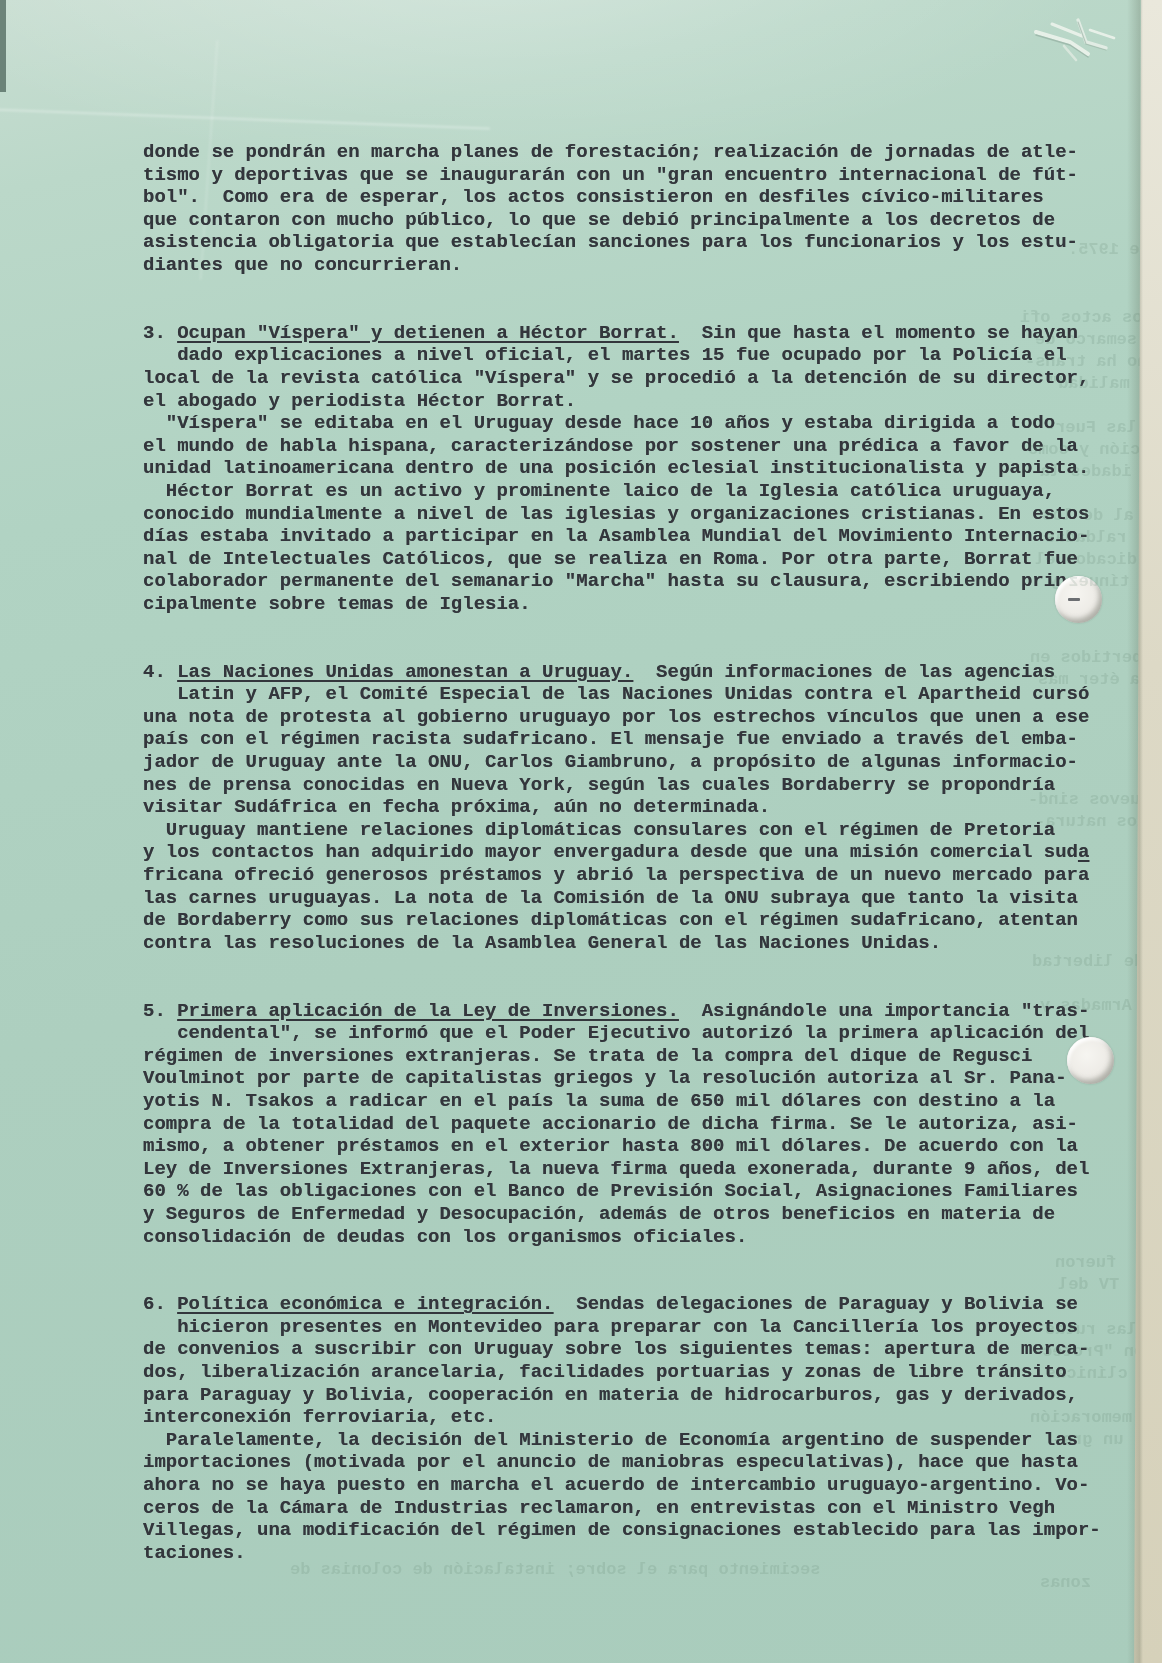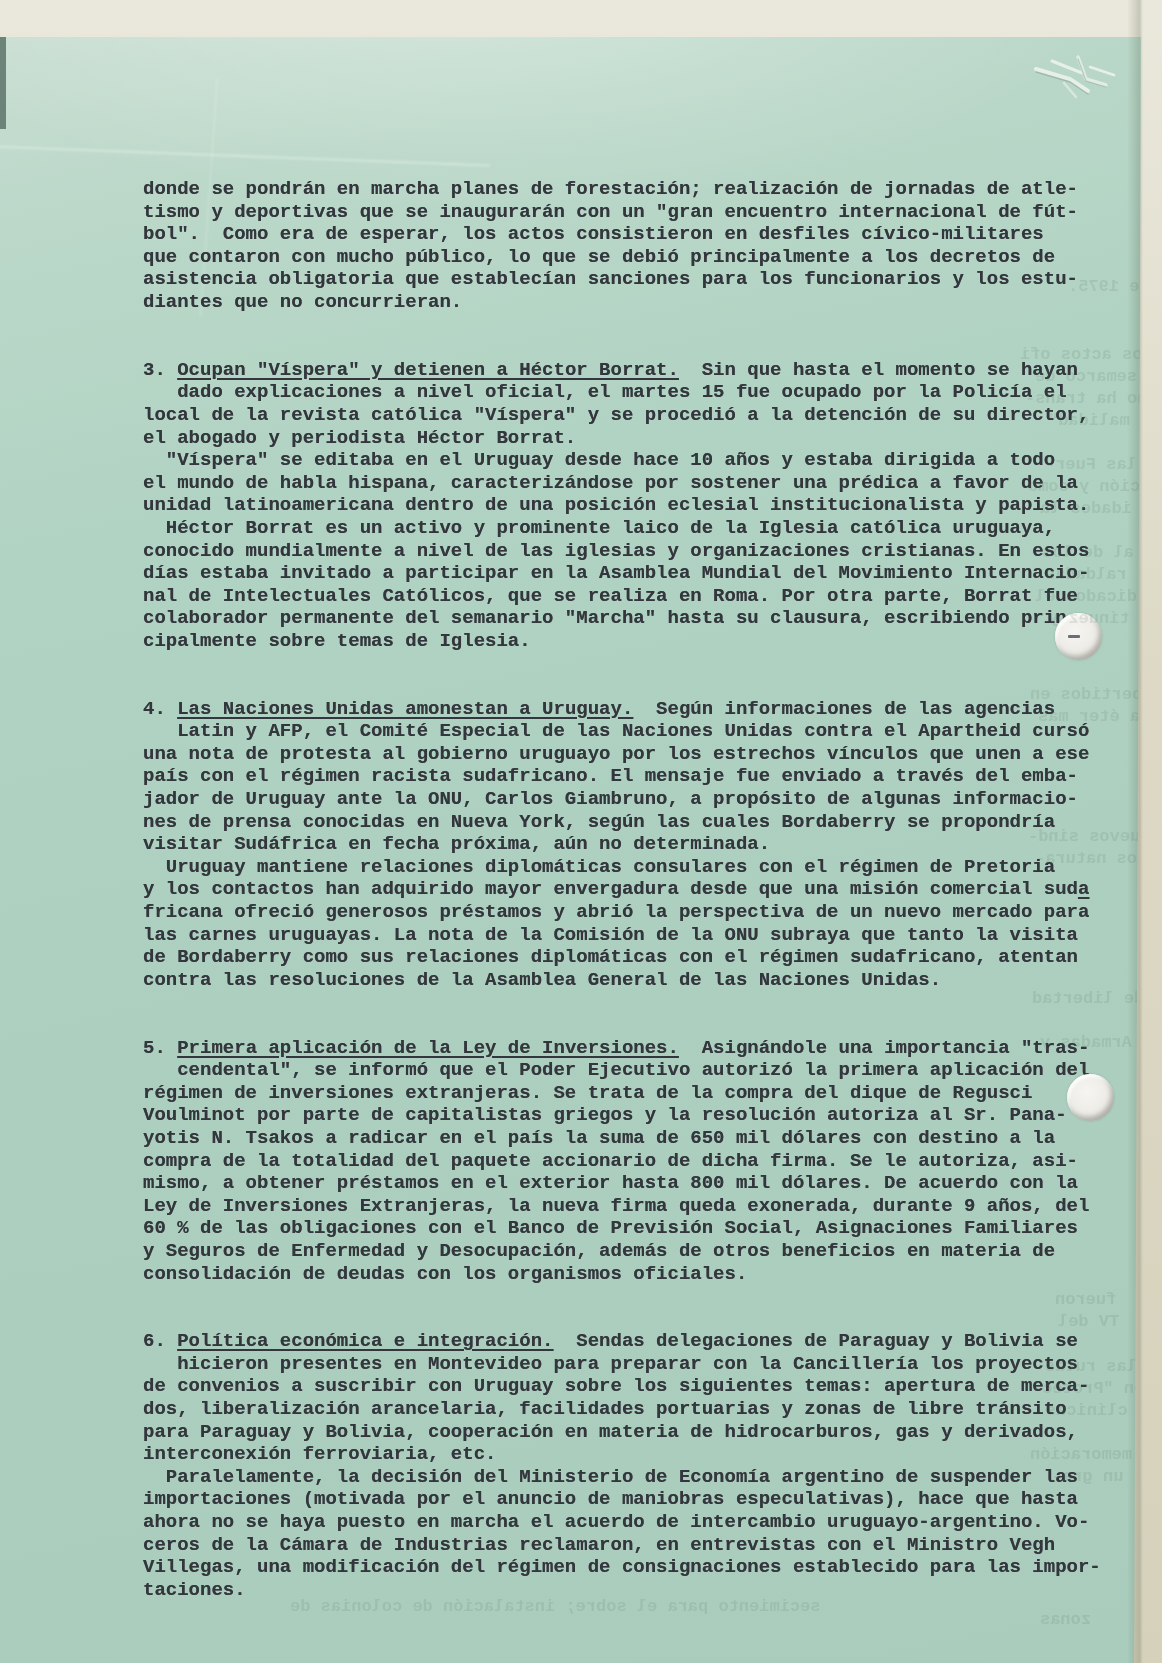--- a/index.html
+++ b/index.html
@@ -7,21 +7,20 @@
     width:1162px;height:1663px;position:relative;overflow:hidden;
     background:linear-gradient(180deg,#eae8dc 0%,#ddd9c6 40%,#d6d1ba 100%);
     font-family:"Liberation Mono","DejaVu Sans Mono",monospace;
   }
   .paper{
     position:absolute;inset:0;
     clip-path:polygon(0 0,98.2% 0,97.6% 100%,0 100%);
     background:
       radial-gradient(ellipse 900px 340px at 42% -4%,rgba(255,255,255,0.30),rgba(255,255,255,0) 70%),
       linear-gradient(168deg,#c9ded2 0%,#bbd8c9 10%,#b1d3c3 28%,#adcfbf 55%,#a9ccbc 100%);
-    margin-top: 37px;
   }
   .paper-shadow{
     position:absolute;top:0;bottom:0;left:97.0%;width:1.4%;
     background:linear-gradient(90deg,rgba(70,80,60,0) 0%,rgba(70,80,60,0.22) 78%,rgba(70,80,60,0) 100%);
   }
   .edge-sliver{
     position:absolute;left:0;top:0;width:6px;height:92px;
     background:#4e665c;opacity:.75;filter:blur(0.6px);
   }
   .crease{

